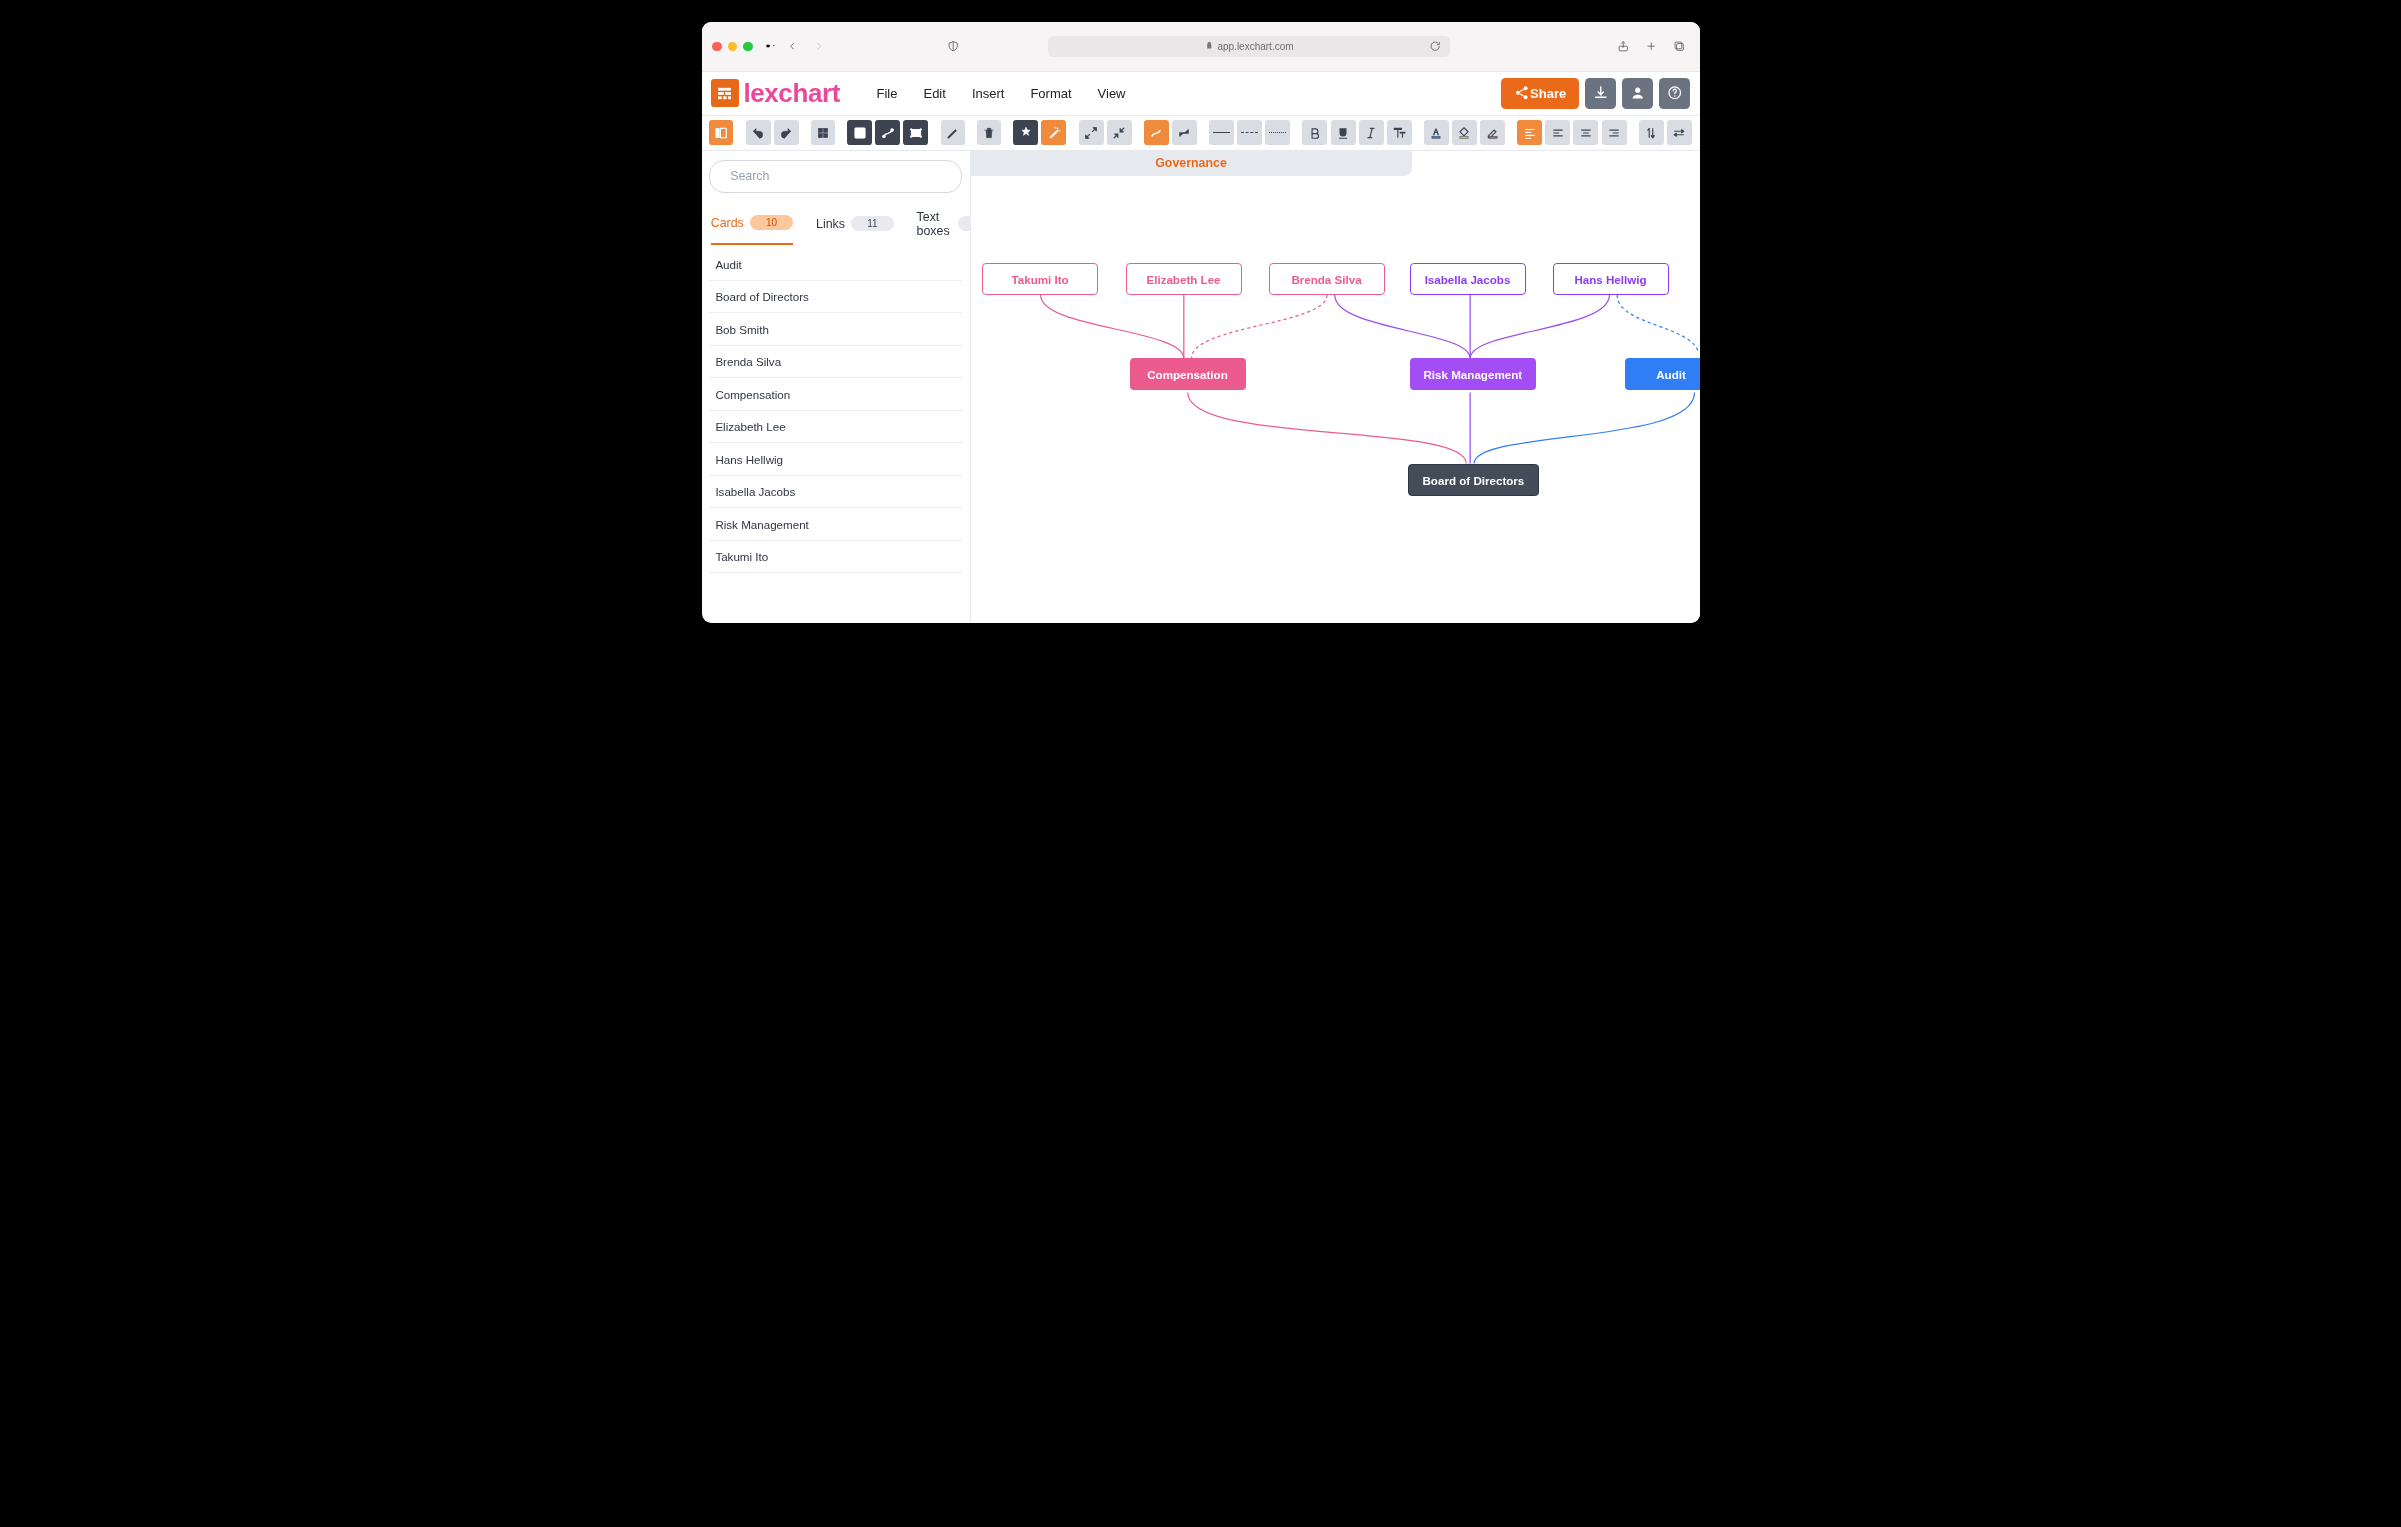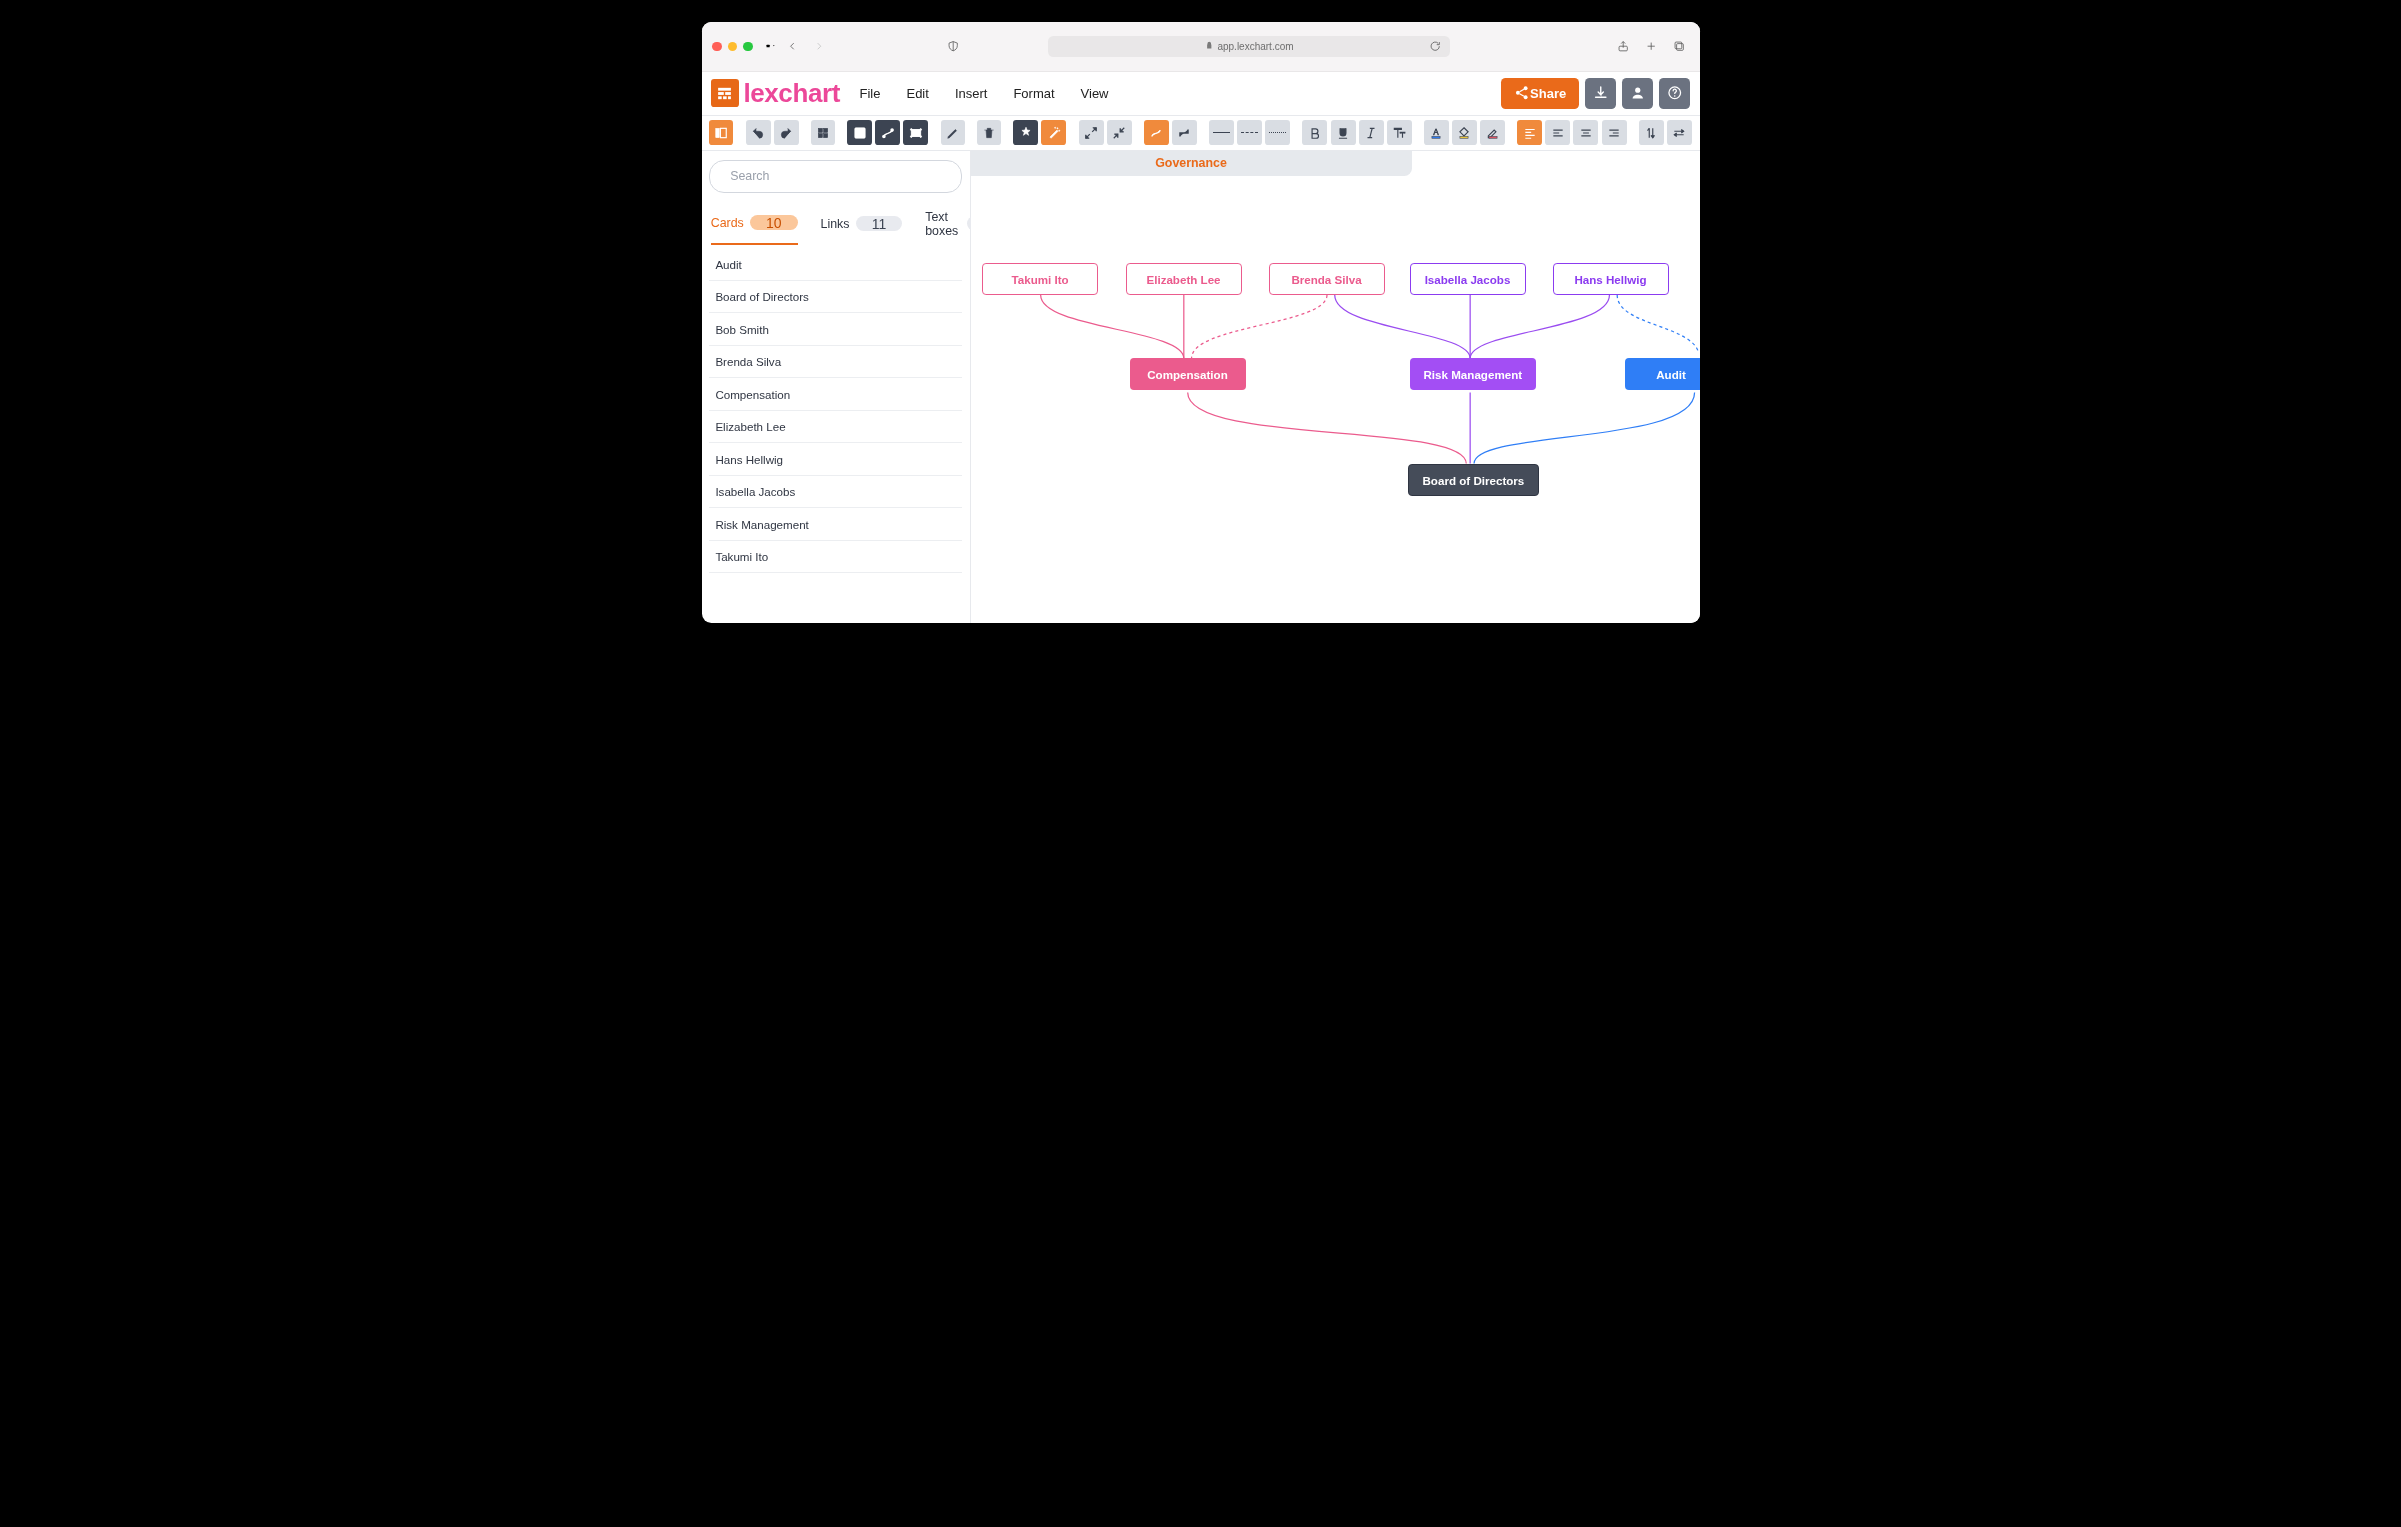--- a/index.html
+++ b/index.html
@@ -63,21 +63,21 @@
     height: 43px;
     background:#fff;
     display:flex;
     align-items:center;
     padding: 0 9.3px;
     gap: 18.6px;
   }
   .logo { display:flex; align-items:center; gap:4.6px; color:#ec4899; font-weight:600; font-size:26px; letter-spacing:-0.4px; }
   .logo-mark { width:28px; height:28px; background:#e76817; border-radius:3.1px; display:flex; align-items:center; justify-content:center; }
   .logo-mark svg { width:17px; height:17px; }
-  .menu { display:flex; gap:26px; font-size:13px; color:#222; margin-left:1px; }
+  .menu { display:flex; gap:26px; font-size:13px; color:#222; margin-left:18px; }
   .menu-item { cursor:pointer; }
   .header-right { margin-left:auto; display:flex; gap:6.2px; align-items:center; }
   .btn {
     height:31px; min-width:31px; border-radius:4.6px;
     display:flex; align-items:center; justify-content:center;
     background:#6b7280; color:#fff;
   }
   .btn.share { background:#ea6a1a; padding:0 12.4px; gap:1px; font-size:13px; font-weight:600; }
   .btn svg { width:15.5px; height:15.5px; fill:currentColor; }
 
@@ -117,21 +117,21 @@
   .search {
     width:100%; height:32.5px; border:0.8px solid #d3d7de; border-radius:15px;
     padding:0 20px; font-size:12.4px; color:#222;
   }
   .search::placeholder { color:#9aa0ab; }
   .tabs { display:flex; gap:23px; margin-top:17px; padding:0 1.5px; font-size:12.4px; }
   .tab { display:flex; align-items:center; gap:6.2px; color:#2f3542; cursor:pointer; padding-bottom:7.7px; }
   .tab.active { color:#ea6a1a; border-bottom:2.3px solid #ea6a1a; }
   .badge {
     min-width:17px; height:15.5px; padding:0 16px; border-radius:7.7px;
-    background:#e8eaef; color:#3c4452; font-size:14px;
+    background:#e8eaef; color:#3c4452; font-size:10px;
     display:flex; align-items:center; justify-content:center;
   }
   .tab.active .badge { background:#fbc79b; color:#c84f00; }
   .card-list { margin-top:3.1px; overflow:auto; }
   .card-row {
     height:32.5px; padding:0 6.2px; display:flex; align-items:center;
     border-bottom:0.8px solid #eceef1; font-size:11.6px; color:#2f3542;
     cursor:pointer;
   }
 

